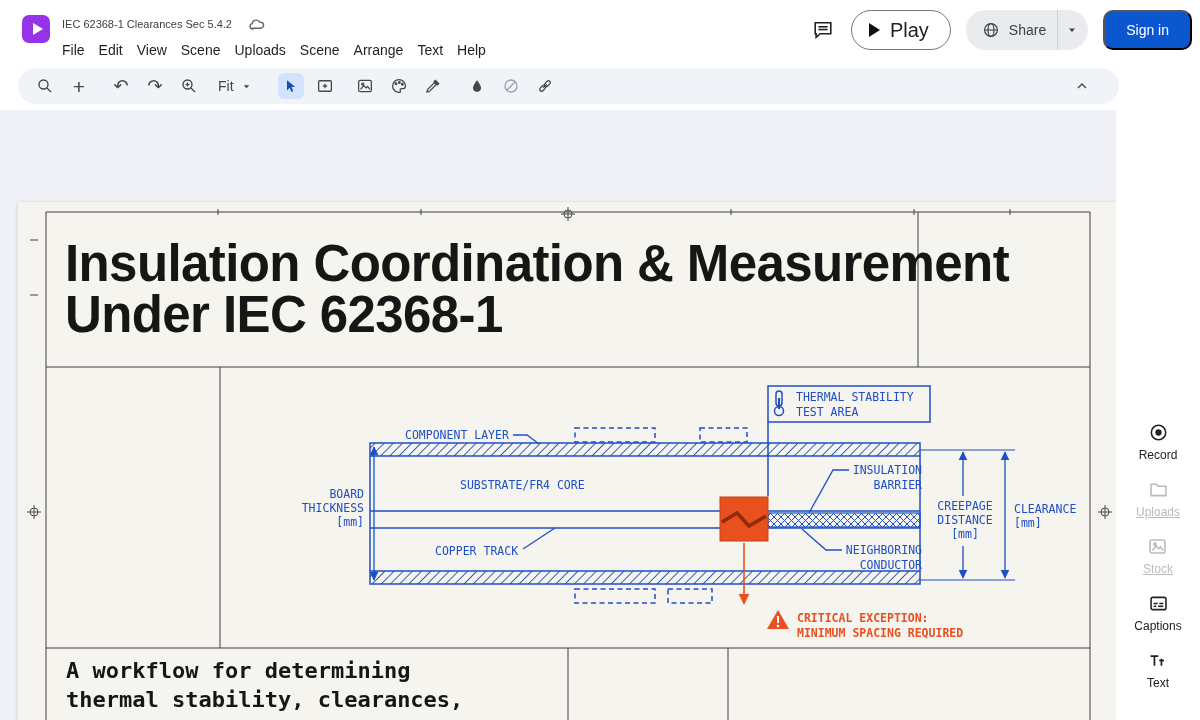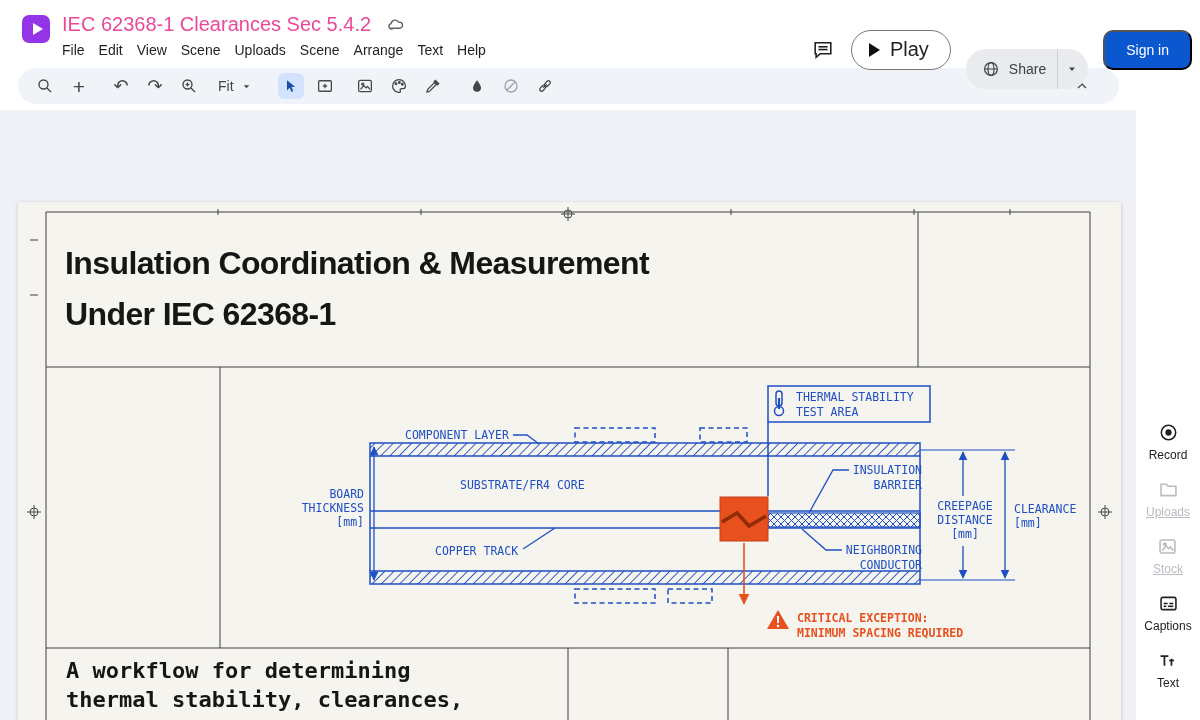--- a/index.html
+++ b/index.html
@@ -11,31 +11,31 @@
   }
 
   
   .topbar { position:relative; height:62px; background:#fff; }
   .vids-logo { position:absolute; left:22px; top:15px; width:28px; height:28px;
     border-radius:7px; background:#9334e6; display:flex; align-items:center; justify-content:center; }
   .vids-logo .tri { width:0; height:0; border-left:10px solid #fff;
     border-top:6px solid transparent; border-bottom:6px solid transparent; margin-left:3px; }
   .title-area { position:absolute; left:62px; top:11px; }
   .doc-row { display:flex; align-items:center; gap:12px; }
-  .doc-title { font-size:20px; color:#ec4899; white-space:nowrap; }
+  .doc-title { font-size:11px; color:#404040; white-space:nowrap; }
   .menus { display:flex; margin-top:3px; margin-left:-7px; }
   .menu-item { font-size:14px; color:#1f1f1f; padding:2px 7px; border-radius:4px; cursor:default; }
   .topbar-right { position:absolute; right:8px; top:10px; display:flex; align-items:center; gap:15px; }
   .icon-btn { width:26px; height:26px; display:flex; align-items:center; justify-content:center; color:#1f1f1f; }
   .play-btn { display:flex; align-items:center; gap:10px; height:40px; padding:0 21px 0 17px;
     border:1px solid #747775; border-radius:21px; background:#fff; font-size:20px; color:#1f1f1f; font-weight:500; }
   .play-tri { width:0; height:0; border-left:11px solid #101010;
     border-top:7px solid transparent; border-bottom:7px solid transparent; }
   .share-btn { display:flex; align-items:stretch; height:40px; background:#e9ebef; border-radius:21px;
-    color:#3c4043; font-size:14px; font-weight:500; overflow:hidden;margin-top:39px; }
+    color:#3c4043; font-size:14px; font-weight:500; overflow:hidden; }
   .share-main { display:flex; align-items:center; gap:9px; padding:0 11px 0 16px; }
   .share-divider { width:1px; background:#cdd1d6; }
   .share-caret { display:flex; align-items:center; padding:0 10px 0 8px; }
   .signin-btn { height:40px; padding:0 21px; background:#0b57d0; color:#fff; font-size:14px;
     font-weight:500; border-radius:10px; display:flex; align-items:center; }
 
   
   .toolbar-row { background:#fff; padding:6px 0 6px 18px; height:48px; }
   .toolbar { width:1101px; height:36px; background:#f0f4f9; border-radius:18px;
     display:flex; align-items:center; padding:0 14px; gap:8px; }
@@ -44,28 +44,28 @@
   .tb-sel { background:#d3e3fd; color:#174ea6; }
   .fit { display:flex; align-items:center; gap:7px; font-size:14px; color:#444746; padding:0 8px; }
   .tb-spacer { flex:1; }
   .tb-dim { color:#9aa0a6; }
 
   
   .main { display:flex; height:610px; }
   .canvas { position:relative; flex:1; background:#f0f1f6; overflow:hidden; }
   .slide { position:absolute; left:18px; top:92px; width:1103px; height:620px;
     background:#f6f4ee; box-shadow:0 1px 4px rgba(0,0,0,.18); }
-  .slide-title { position:absolute; left:47px; top:36px; font-size:32px; line-height:51px;
+  .slide-title { position:absolute; left:47px; top:36px; font-size:51px; line-height:51px;
     font-weight:700; color:#161616; letter-spacing:-0.6px; }
   .slide-footer { position:absolute; left:48px; top:454px; font-family:"DejaVu Sans Mono", monospace;
     font-size:22px; line-height:29px; font-weight:700; color:#161616; }
   svg.diagram { position:absolute; left:0; top:0; }
 
   
-  .rightbar { width:64px; background:#fff; display:flex; flex-direction:column; align-items:center;
+  .rightbar { width:84px; background:#fff; display:flex; flex-direction:column; align-items:center;
     padding-top:312px; gap:17px; }
   .rb-item { display:flex; flex-direction:column; align-items:center; gap:5px; color:#202124; }
   .rb-label { font-size:12px; }
   .rb-item.disabled { color:#b8bbc0;text-decoration:underline; }
 </style>
 </head>
 <body>
 
 <header class="topbar">
   <div class="vids-logo">

